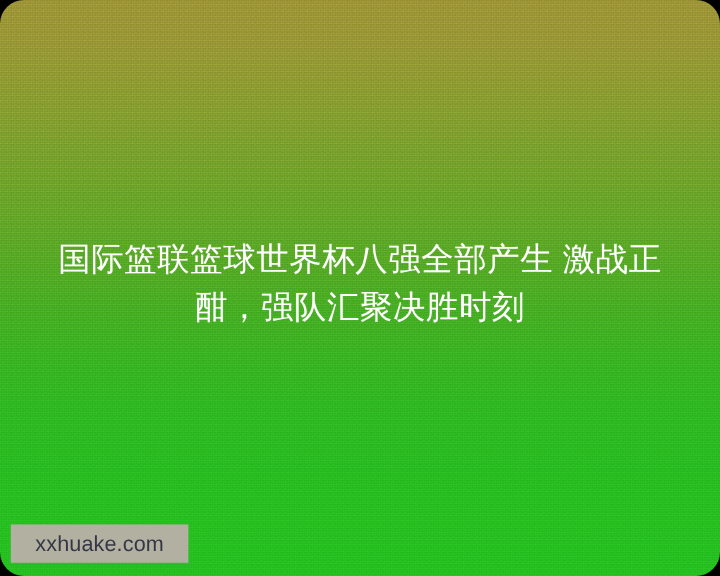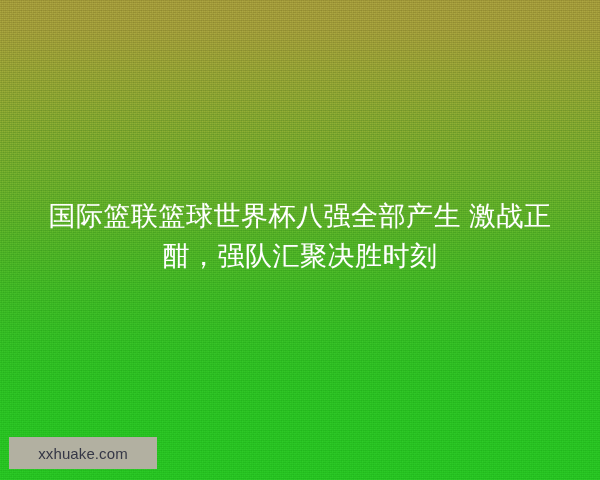--- a/index.html
+++ b/index.html
@@ -6,20 +6,21 @@
     margin: 0;
     padding: 0;
     background: #000;
   }
   #stage {
     position: relative;
     width: 600px;
     height: 480px;
     overflow: hidden;
     font-family: "Liberation Sans", "DejaVu Sans", sans-serif;
+    border-radius: 20px;
   }
 
   
   #bg-gradient {
     position: absolute;
     inset: 0;
     background: linear-gradient(
       to bottom,
       #a39b3a 0%,
       #a09c39 6%,
@@ -100,21 +101,21 @@
     top: 437px;
     width: 148px;
     height: 32px;
     background: #b2b0a1;
     display: flex;
     align-items: center;
     justify-content: center;
   }
   #watermark-text {
     color: #353746;
-    font-size: 15px;
+    font-size: 18px;
     letter-spacing: 0.1px;
     line-height: 1;
   }
 </style>
 </head>
 <body>
 
 <div id="stage">
 
   <div id="bg-gradient"></div>

